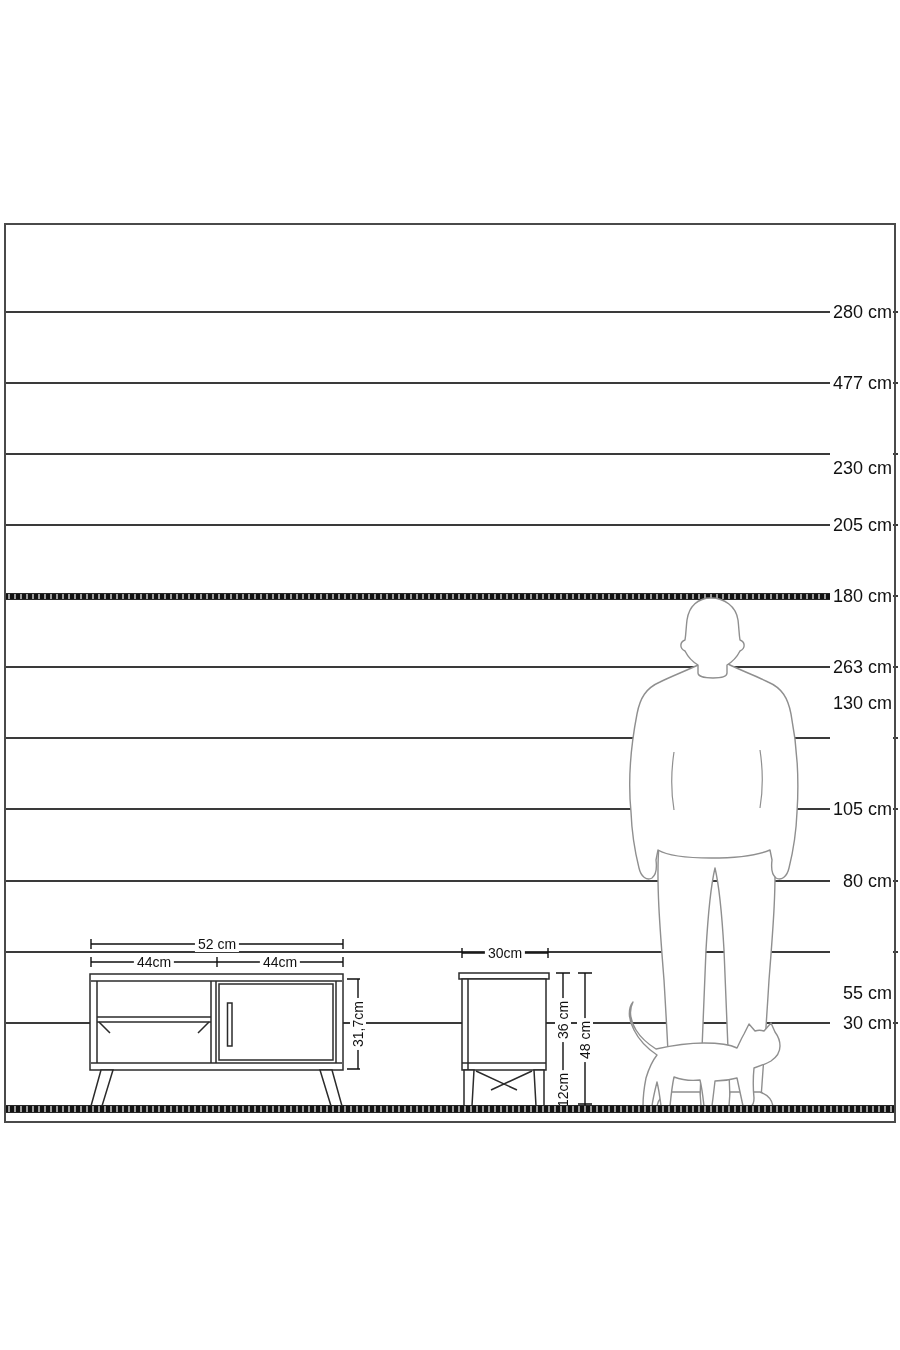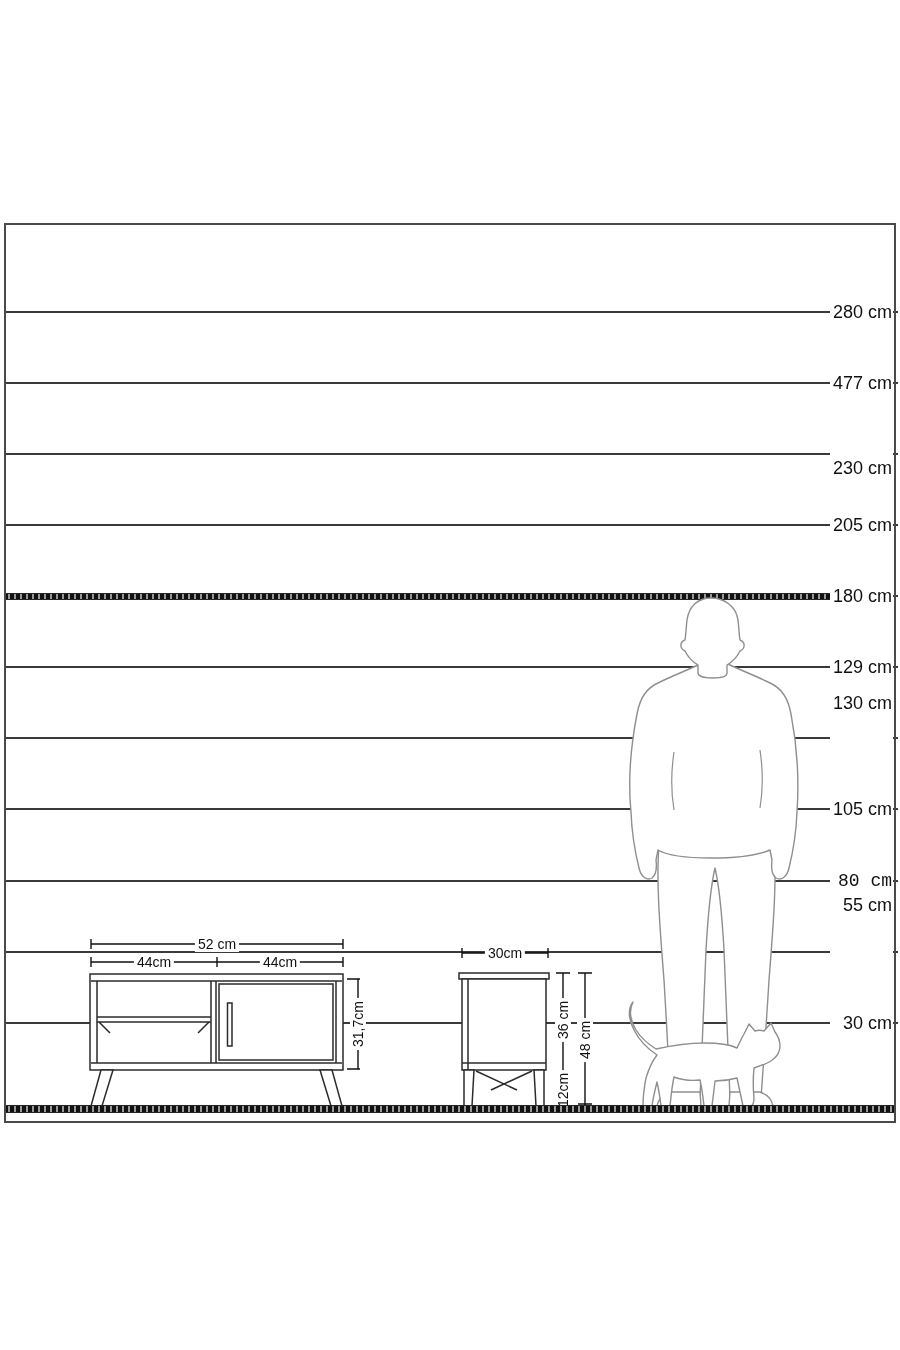--- a/index.html
+++ b/index.html
@@ -55,33 +55,33 @@
       <div class="scale-line" style="top: 453px;"></div>
       <div class="scale-label" style="top: 457px;">230 cm</div>
       <div class="scale-tick" style="top: 453px;"></div>
       <div class="scale-line" style="top: 524px;"></div>
       <div class="scale-label" style="top: 514px;">205 cm</div>
       <div class="scale-tick" style="top: 524px;"></div>
       <div class="scale-band" style="top: 593px;"></div>
       <div class="scale-label" style="top: 585px;">180 cm</div>
       <div class="scale-tick" style="top: 595px;"></div>
       <div class="scale-line" style="top: 666px;"></div>
-      <div class="scale-label" style="top: 656px;">129 cm</div>
+      <div class="scale-label" style="top: 656px;">263 cm</div>
       <div class="scale-tick" style="top: 666px;"></div>
       <div class="scale-line" style="top: 737px;"></div>
       <div class="scale-label" style="top: 692px;">130 cm</div>
       <div class="scale-tick" style="top: 737px;"></div>
       <div class="scale-line" style="top: 808px;"></div>
       <div class="scale-label" style="top: 798px;">105 cm</div>
       <div class="scale-tick" style="top: 808px;"></div>
       <div class="scale-line" style="top: 880px;"></div>
-      <div class="scale-label" style="top: 870px; font-family: Liberation Mono, monospace;">80 cm</div>
+      <div class="scale-label" style="top: 870px;">80 cm</div>
       <div class="scale-tick" style="top: 880px;"></div>
       <div class="scale-line" style="top: 951px;"></div>
-      <div class="scale-label" style="top: 894px;">55 cm</div>
+      <div class="scale-label" style="top: 982px;">55 cm</div>
       <div class="scale-tick" style="top: 951px;"></div>
       <div class="scale-line" style="top: 1022px;"></div>
       <div class="scale-label" style="top: 1012px;">30 cm</div>
       <div class="scale-tick" style="top: 1022px;"></div>
     </div>
 
   <svg class="layer" width="900" height="1350" viewBox="0 0 900 1350">
     <g>
 
       <path class="sil" d="M659,845 C656,880 660,930 664,980 C667,1030 669,1070 670,1098

